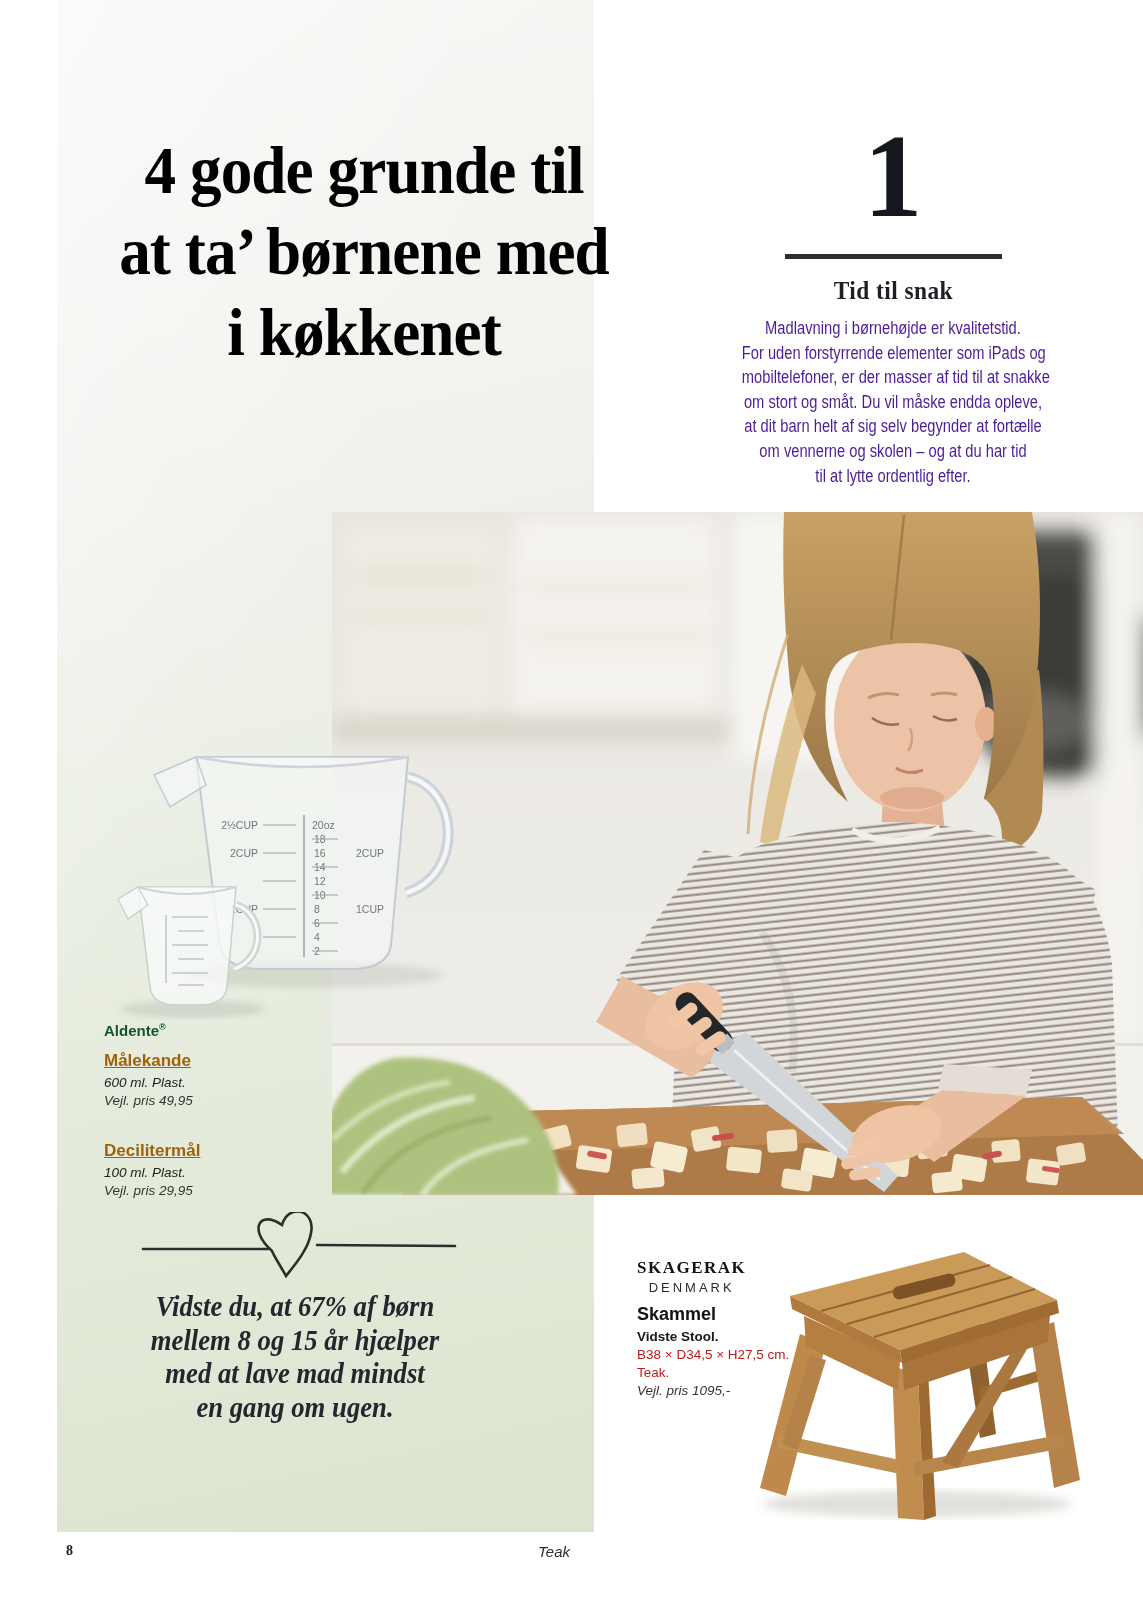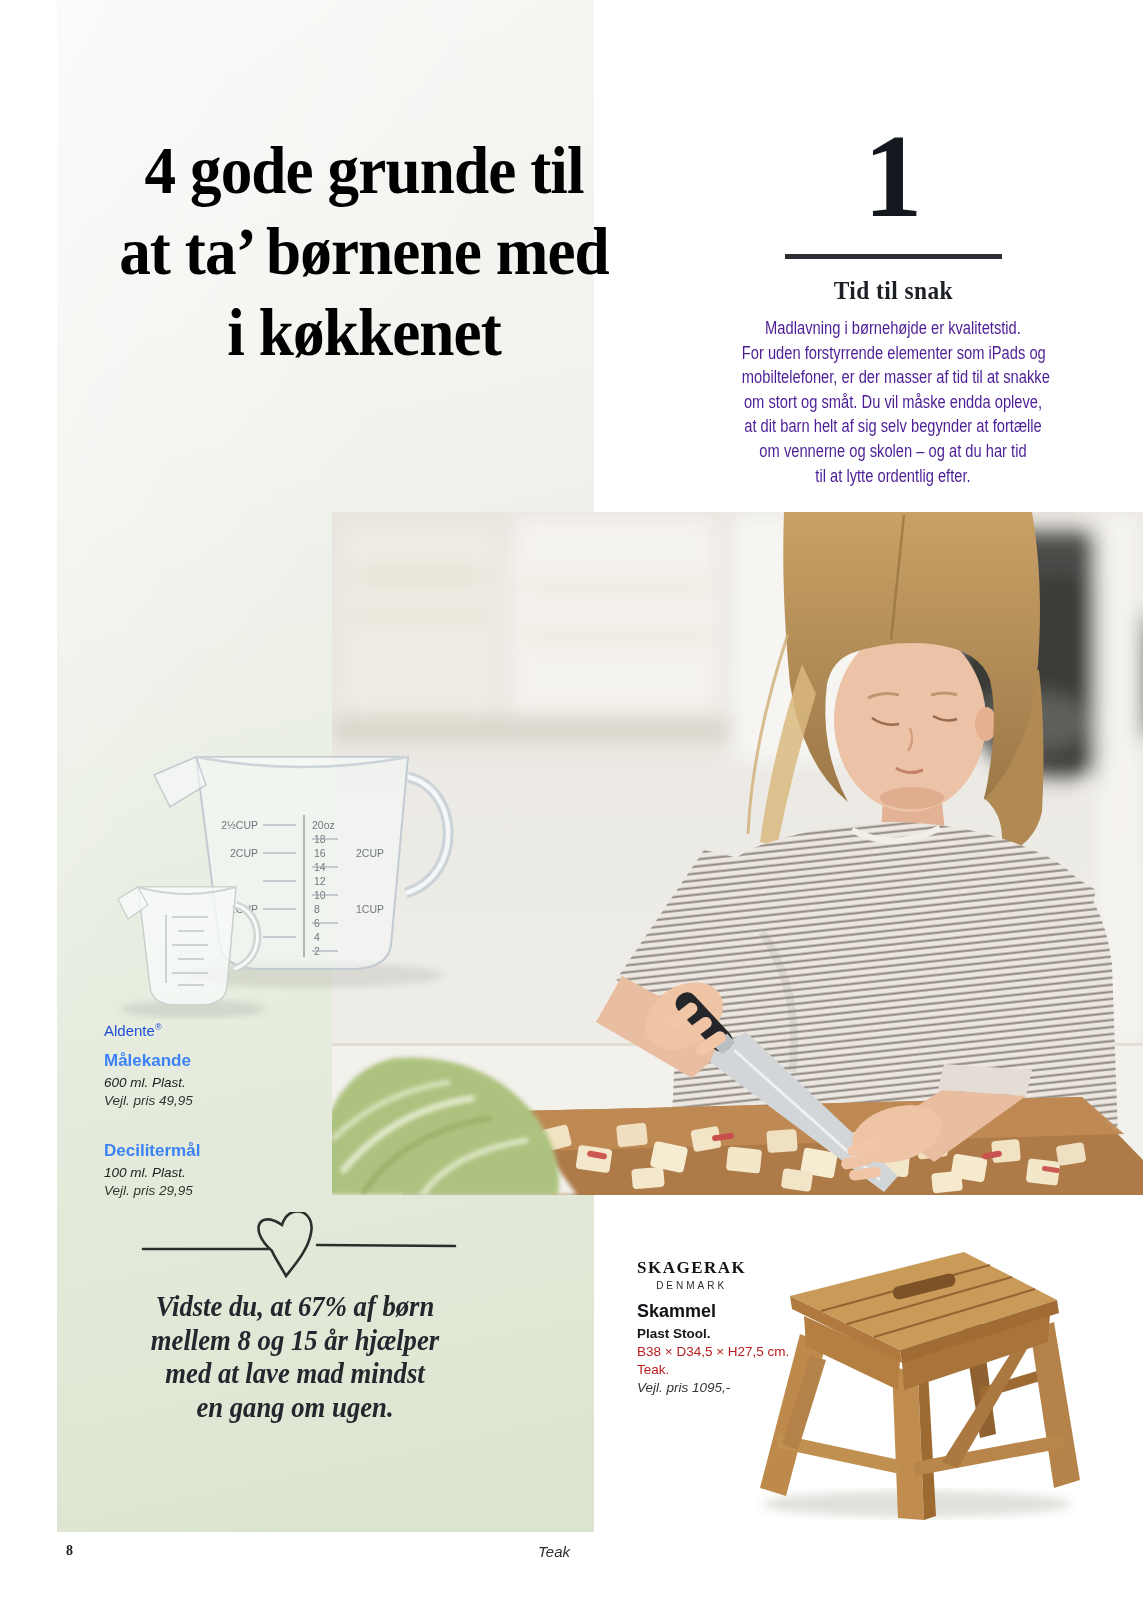--- a/index.html
+++ b/index.html
@@ -24,38 +24,38 @@
   .reason-title span{display:inline-block;transform:scaleX(.9);}
   .reason-body{position:absolute;left:713px;top:316px;width:360px;text-align:center;
             font-size:17.5px;line-height:24.6px;color:#4c1d95;}
   .reason-body div{white-space:nowrap;transform:scaleX(.84);transform-origin:50% 50%;}
   
   .photo{position:absolute;left:332px;top:512px;width:811px;height:683px;overflow:hidden;}
   
   .jugs{position:absolute;left:108px;top:715px;width:360px;height:305px;}
   
   .prodcol{position:absolute;left:104px;top:1022px;width:230px;}
-  .brand{font-weight:400;font-size:15px;color:#1d4ed8;margin-bottom:8px;}
+  .brand{font-weight:700;font-size:15px;color:#14532d;margin-bottom:8px;}
   .brand sup{font-size:9px;}
-  .p-name{font-weight:700;font-size:17px;color:#3b82f6;margin-top:12px;}
+  .p-name{font-weight:700;font-size:17px;color:#a16207;margin-top:12px;text-decoration:underline;}
   .p-det{font-size:13.5px;color:#20221f;margin-top:4px;font-style:italic;}
   .p-price{font-style:italic;font-size:13.5px;color:#33342f;margin-top:3px;}
   .p-gap{height:21px;}
   
   .heart-divider{position:absolute;left:120px;top:1212px;}
   .fact{position:absolute;left:60px;top:1290px;width:470px;text-align:center;
         font-family:"Liberation Serif",serif;font-weight:700;font-size:29px;line-height:33.5px;color:#22272d;font-style:italic;}
   .fact div{white-space:nowrap;transform:scaleX(.92);transform-origin:50% 50%;}
   .fact-source{position:absolute;left:60px;top:1436px;width:470px;text-align:center;
         font-style:italic;font-size:14.5px;color:#32332f;}
   
   .skagerak{position:absolute;left:637px;top:1258px;width:220px;}
   .sk-logo-wrap{display:inline-block;text-align:center;}
   .sk-logo{font-family:"Liberation Serif",serif;font-weight:700;font-size:17px;letter-spacing:1.5px;color:#121212;}
-  .sk-sub{font-size:10px;letter-spacing:3px;color:#2c2c2c;margin-top:2px;}
+  .sk-sub{font-size:13px;letter-spacing:3px;color:#2c2c2c;margin-top:2px;}
   .sk-name{font-weight:700;font-size:18px;color:#101216;margin-top:8px;}
   .sk-alt{font-weight:700;font-size:13.5px;color:#161719;margin-top:4px;}
   .sk-det{font-size:13.5px;color:#b91c1c;margin-top:3px;}
   .sk-price{font-style:italic;font-size:13.5px;color:#33342f;margin-top:3px;}
   
   .stool{position:absolute;left:752px;top:1238px;width:335px;height:290px;}
   
   .page-num{position:absolute;left:66px;top:1543px;font-family:"Liberation Serif",serif;
             font-weight:700;font-size:14px;color:#1e1e1e;}
   .footer-title{position:absolute;left:538px;top:1543px;font-style:italic;font-size:15px;color:#2c2c2c;}
@@ -319,21 +319,21 @@
     <div>med at lave mad mindst</div>
     <div>en gang om ugen.</div>
   </div>
 
   <div class="skagerak">
     <div class="sk-logo-wrap">
       <div class="sk-logo">SKAGERAK</div>
       <div class="sk-sub">DENMARK</div>
     </div>
     <div class="sk-name">Skammel</div>
-    <div class="sk-alt">Plast Stool.</div>
+    <div class="sk-alt">Vidste Stool.</div>
     <div class="sk-det">B38 × D34,5 × H27,5 cm.</div>
     <div class="sk-det">Teak.</div>
     <div class="sk-price">Vejl. pris 1095,-</div>
   </div>
 
   <div class="stool">
     <svg width="335" height="290" viewBox="0 0 335 290">
       <defs>
           <filter id="sb">
             <feGaussianBlur stdDeviation="5"></feGaussianBlur>

